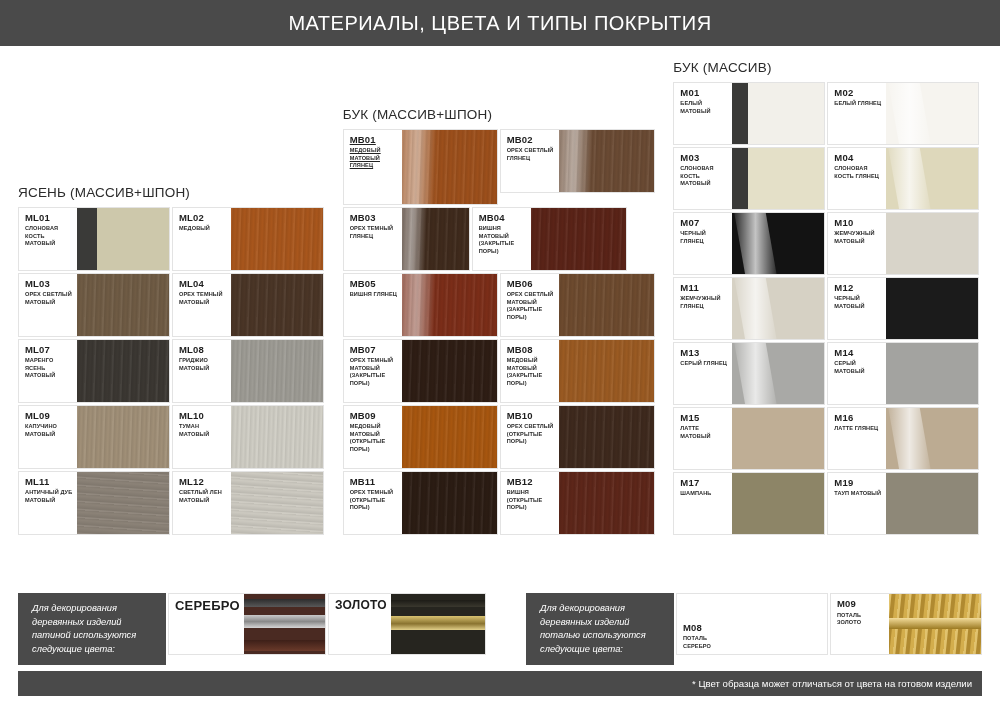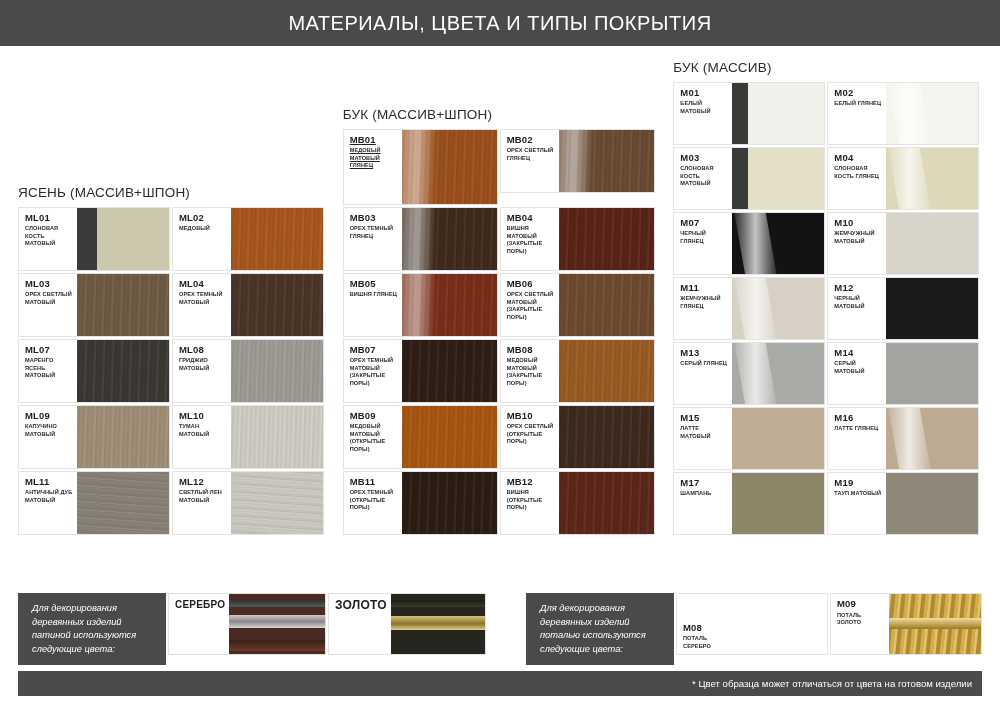--- a/index.html
+++ b/index.html
@@ -293,21 +293,21 @@
         <div class="sw-color tex-wood tex-gloss" style="background:#9c4f1b;"></div>
       </div>
       <div class="swatch" style="width:155px;height:64px;">
         <div class="sw-label">
           <div class="sw-code">MB02</div>
           <div class="sw-name">ОРЕХ СВЕТЛЫЙ ГЛЯНЕЦ</div>
         </div>
         <div class="sw-color tex-wood tex-gloss" style="background:#6a4a33;"></div>
       </div>
 
-      <div class="swatch" style="width:155px;height:64px;">
+      <div class="swatch" style="width:127px;height:64px;">
         <div class="sw-label">
           <div class="sw-code">MB03</div>
           <div class="sw-name">ОРЕХ ТЕМНЫЙ ГЛЯНЕЦ</div>
         </div>
         <div class="sw-color tex-wood tex-gloss" style="background:#3f2a1c;"></div>
       </div>
       <div class="swatch" style="width:155px;height:64px;">
         <div class="sw-label">
           <div class="sw-code">MB04</div>
           <div class="sw-name">ВИШНЯ МАТОВЫЙ (ЗАКРЫТЫЕ ПОРЫ)</div>
@@ -493,21 +493,21 @@
 
 </div>
 
 <div class="bottom">
 
   <div class="patina-row">
     <div class="note-box" style="width:148px;">Для декорирования деревянных изделий патиной используются следующие цвета:</div>
 
     <div class="deco-swatch" style="width:158px;height:62px;margin-left:2px;">
       <div class="deco-label">
-        <div class="sw-code" style="font-size:10px;">СЕРЕБРО</div>
+        <div class="sw-code" style="font-size:13px;">СЕРЕБРО</div>
       </div>
       <div class="deco-color" style="background:#4a2a22;">
         <div style="position:absolute;left:0;right:0;top:34%;height:22%;background:linear-gradient(180deg,#c9c9c9,#8a8a8a 50%,#d6d6d6);"></div>
         <div style="position:absolute;left:0;right:0;top:8%;height:14%;background:linear-gradient(180deg,#2c2c2c,#585858);"></div>
         <div style="position:absolute;left:0;right:0;bottom:6%;height:18%;background:linear-gradient(180deg,#3d1f18,#6a3a2a);"></div>
       </div>
     </div>
 
     <div class="deco-swatch" style="width:158px;height:62px;margin-left:2px;">
       <div class="deco-label">

